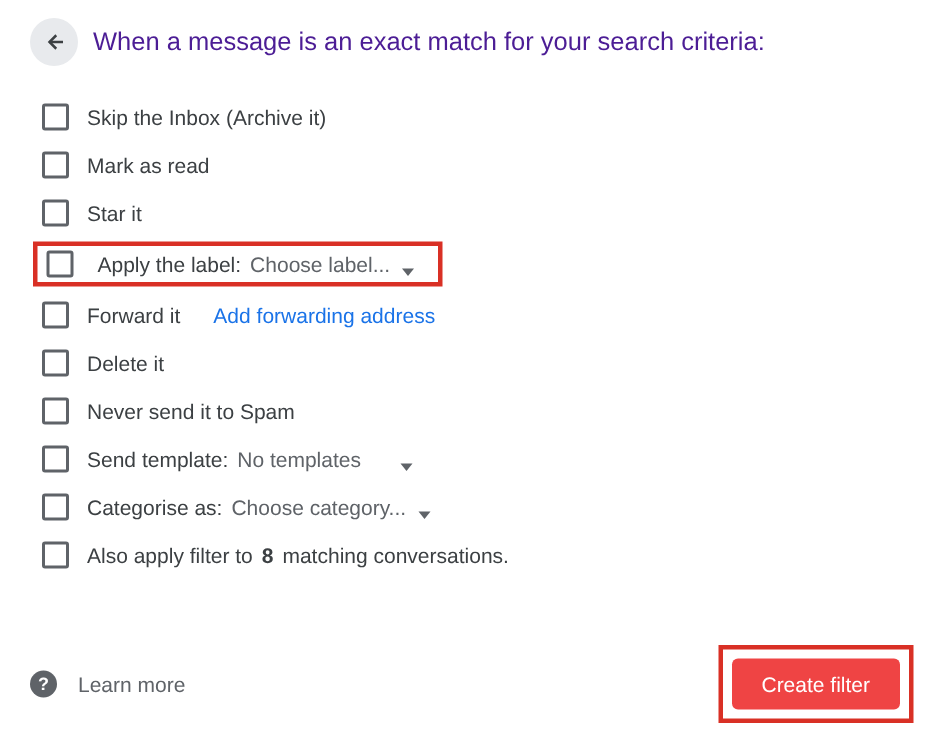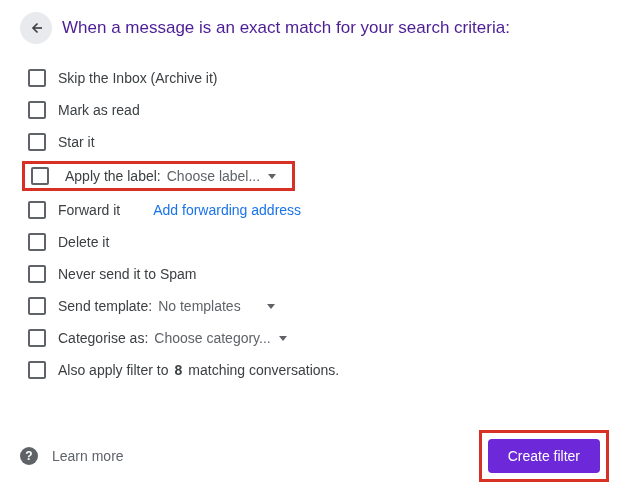--- a/index.html
+++ b/index.html
@@ -59,21 +59,21 @@
     .option-label {
       font-size: 14px;
       color: #3c4043;
       display: flex;
       align-items: center;
       gap: 6px;
     }
     .dropdown {
       color: #5f6368;
       display: inline-flex;
-      align-items: center;
+      align-items: flex-end;
       gap: 8px;
       cursor: pointer;
     }
     .dropdown-arrow {
       display: inline-block;
       width: 0;
       height: 0;
       border-left: 4px solid transparent;
       border-right: 4px solid transparent;
       border-top: 5px solid #5f6368;
@@ -119,21 +119,21 @@
       display: flex;
       align-items: center;
       justify-content: center;
       font-weight: bold;
     }
     .create-button-wrap {
       border: 3px solid #d93025;
       padding: 6px;
     }
     .create-button {
-      background: #6d28d9;
+      background: #ef4444;
       color: #fff;
       border: none;
       padding: 9px 20px;
       font-size: 14px;
       font-weight: 500;
       border-radius: 4px;
       cursor: pointer;
     }
     .bold {
       font-weight: bold;
@@ -179,21 +179,21 @@
           <span class="dropdown-arrow"></span>
         </span>
       </span>
     </div>
   </div>
 
   <div class="option-row">
     <div class="checkbox"></div>
     <span class="option-label">
       <span>Forward it</span>
-      <span class="link" style="margin-left:27px;">Add forwarding address</span>
+      <span class="link" style="margin-left:16px;">Add forwarding address</span>
     </span>
   </div>
 
   <div class="option-row">
     <div class="checkbox"></div>
     <span class="option-label">Delete it</span>
   </div>
 
   <div class="option-row">
     <div class="checkbox"></div>

